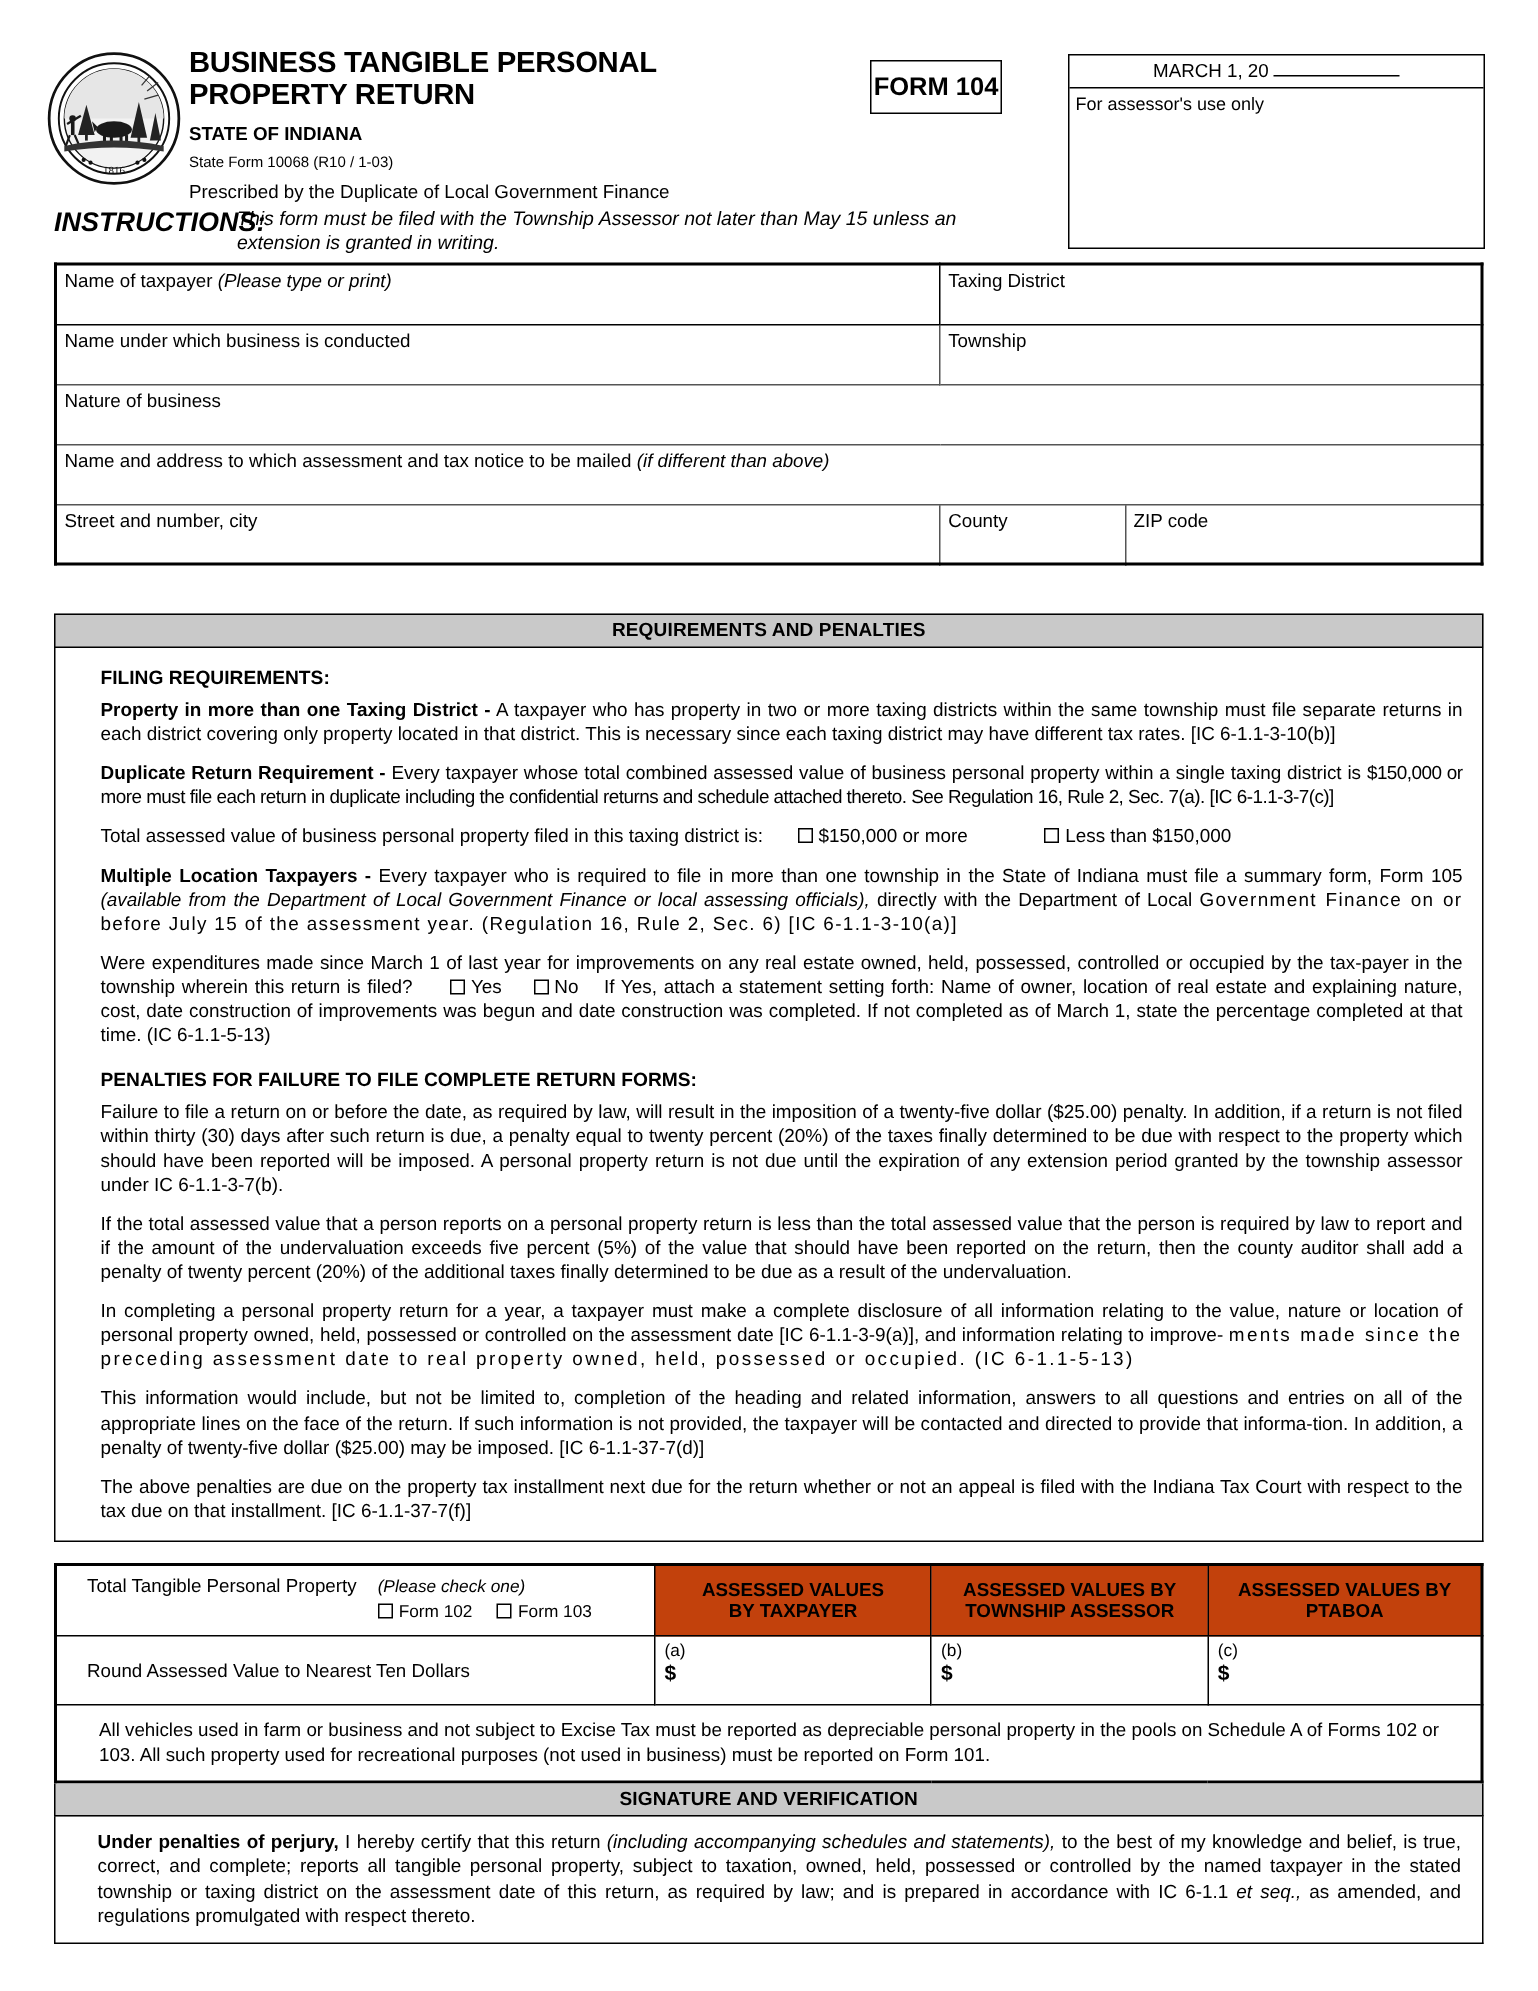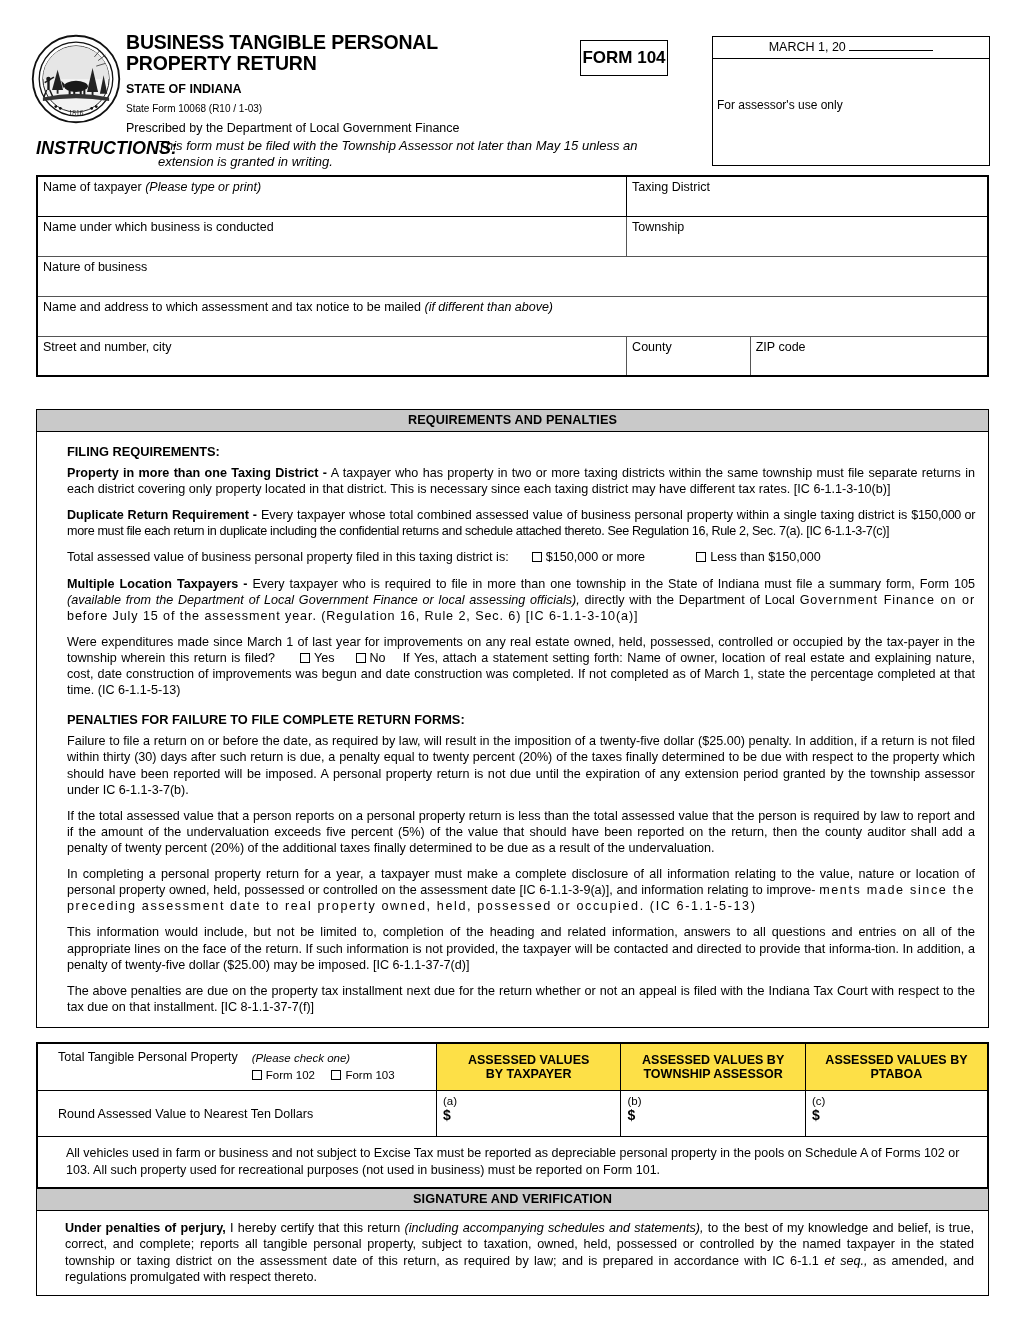--- a/index.html
+++ b/index.html
@@ -40,21 +40,21 @@
   .assessor-box {
     position: absolute; left: 712px; top: 36px;
     width: 278px; height: 130px;
     border: 1.2px solid #000;
   }
   .assessor-date {
     height: 22px; border-bottom: 1.2px solid #000;
     font-size: 12.5px; text-align: center; padding-top: 3px;
   }
   .assessor-date .ul { border-bottom: 1.1px solid #000; display: inline-block; width: 84px; }
-  .assessor-use { font-size: 12px; padding: 3px 0 0 4px; margin-top: 36px; }
+  .assessor-use { font-size: 12px; padding: 3px 0 0 4px; }
 
   
   .tbl { width: 953px; margin: 0 auto; border-collapse: collapse; table-layout: fixed; }
   .tbl td { border: 1.1px solid #555; vertical-align: top; padding: 3px 4px 0 5px; font-size: 12.5px; margin-left: 28px; }
   .tbl td.outer { border-color: #000; }
 
   .info-tbl { border: 2px solid #000; }
   .info-tbl td { height: 40px; }
   .cap { font-size: 12.5px; }
 
@@ -82,21 +82,21 @@
   .spread2 { letter-spacing: 0.9px; }
 
   .cbx {
     display: inline-block; width: 10px; height: 10px;
     border: 1.2px solid #000; margin: 0 4px -1px 0; background: #fff;
   }
 
   
   .av-tbl { width: 953px; margin: 0 auto; border-collapse: collapse; table-layout: fixed; border: 2px solid #000; }
   .av-tbl td { border: 1.1px solid #000; font-size: 12.5px; vertical-align: top; padding: 4px 6px; }
-  .av-head { background: #fde047; text-align: center; font-weight: bold; font-size: 12.6px; line-height: 1.15; vertical-align: middle !important; }
+  .av-head { background: #c2410c; text-align: center; font-weight: bold; font-size: 12.6px; line-height: 1.15; vertical-align: middle !important; }
   .av-left { padding-left: 20px !important; }
   .av-note { font-size: 12.6px; line-height: 1.3; padding: 8px 12px 9px 28px !important; }
   .dollar { font-weight: bold; font-size: 14px; }
 
   
   .sig-box { width: 953px; margin: 0 auto; border: 1.6px solid #000; border-top: none; padding: 9px 14px 10px 28px; }
   .sig-box p { margin: 0; font-size: 12.6px; line-height: 1.3; text-align: justify; }
 
   
   .watermark {
@@ -166,21 +166,21 @@
         </g>
         <text x="50" y="90" font-size="8" text-anchor="middle" fill="#111" font-family="Liberation Serif, serif">1816</text>
       </svg>
     </div>
 
     <div class="title-block">
       <div class="form-title">BUSINESS TANGIBLE PERSONAL
 PROPERTY RETURN</div>
       <div class="state-line">STATE OF INDIANA</div>
       <div class="sub-line">State Form 10068 (R10 / 1-03)</div>
-      <div class="sub-line2">Prescribed by the Department of Local Government Finance</div>
+      <div class="sub-line2">Prescribed by the Duplicate of Local Government Finance</div>
     </div>
 
     <div class="instructions">
       <span class="instr-label">INSTRUCTIONS:</span><span class="instr-text">This form must be filed with the Township Assessor not later than May 15 unless an extension is granted in writing.</span>
     </div>
 
     <div class="form104-box">FORM 104</div>
 
     <div class="assessor-box">
       <div class="assessor-date">
@@ -287,21 +287,21 @@
 
     <div class="sec-sub" style="margin-top:14px">PENALTIES FOR FAILURE TO FILE COMPLETE RETURN FORMS:</div>
 
     <p>Failure to file a return on or before the date, as required by law, will result in the imposition of a twenty-five dollar ($25.00) penalty.  In addition, if a return is not filed within thirty (30) days after such return is due, a penalty equal to twenty percent (20%) of the taxes finally determined to be due with respect to the property which should have been reported will be imposed.  A personal property return is not due until the expiration of any extension period granted by the township assessor under IC 6-1.1-3-7(b).</p>
     <p>If the total assessed value that a person reports on a personal property return is less than the total assessed value that the person is required by law to report and if the amount of the undervaluation exceeds five percent (5%) of the value that should have been reported on the return, then the county auditor shall add a penalty of twenty percent (20%) of the additional taxes finally determined to be due as a result of the undervaluation.</p>
     <p>
       <span>In completing a personal property return for a year, a taxpayer must make a complete disclosure of all information relating to the value, nature or location of personal property owned, held, possessed or controlled on the assessment date [IC 6-1.1-3-9(a)], and information relating to improve-</span>
       <span class="spread">ments made since the preceding assessment date to real property owned, held, possessed or occupied.   (IC 6-1.1-5-13)</span>
     </p>
     <p>This information would include, but not be limited to, completion of the heading and related information, answers to all questions and entries on all of the appropriate lines on the face of the return.  If such information is not provided, the taxpayer will be contacted and directed to provide that informa-tion.  In addition, a penalty of twenty-five dollar ($25.00) may be imposed.  [IC 6-1.1-37-7(d)]</p>
-    <p>The above penalties are due on the property tax installment next due for the return whether or not an appeal is filed with the Indiana Tax Court with respect to the tax due on that installment.  [IC 8-1.1-37-7(f)]</p>
+    <p>The above penalties are due on the property tax installment next due for the return whether or not an appeal is filed with the Indiana Tax Court with respect to the tax due on that installment.  [IC 6-1.1-37-7(f)]</p>
   </div>
 
   <div style="height:14px"></div>
 
   <table class="av-tbl">
     <colgroup>
         <col style="width:42%">
         <col style="width:19.4%">
         <col style="width:19.4%">
         <col style="width:19.2%">

